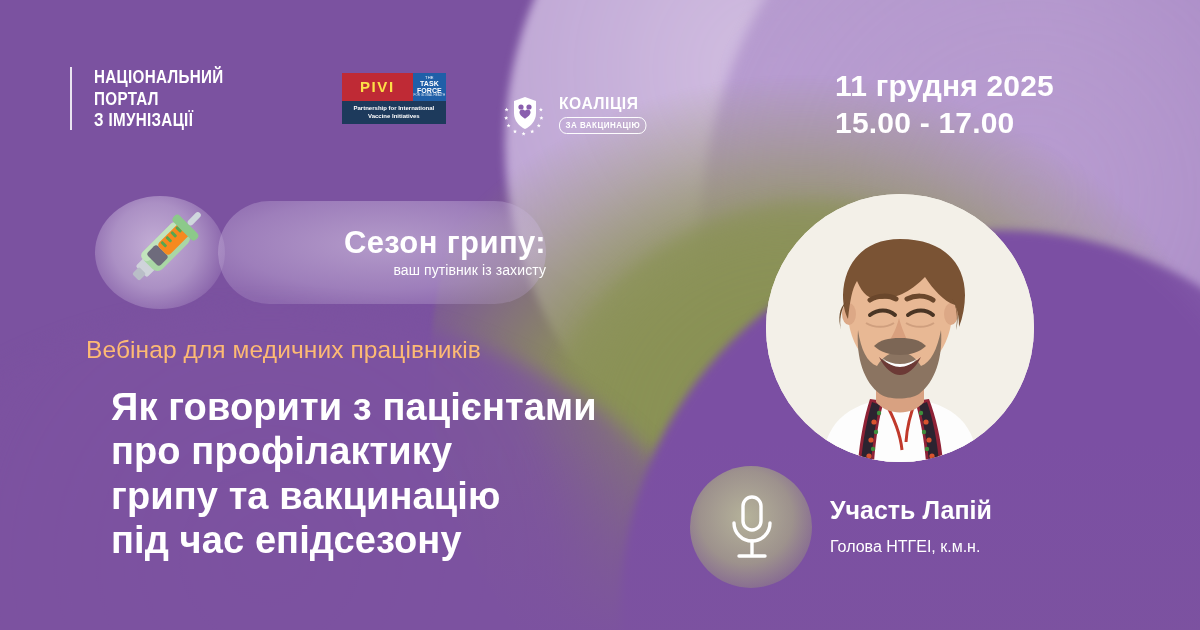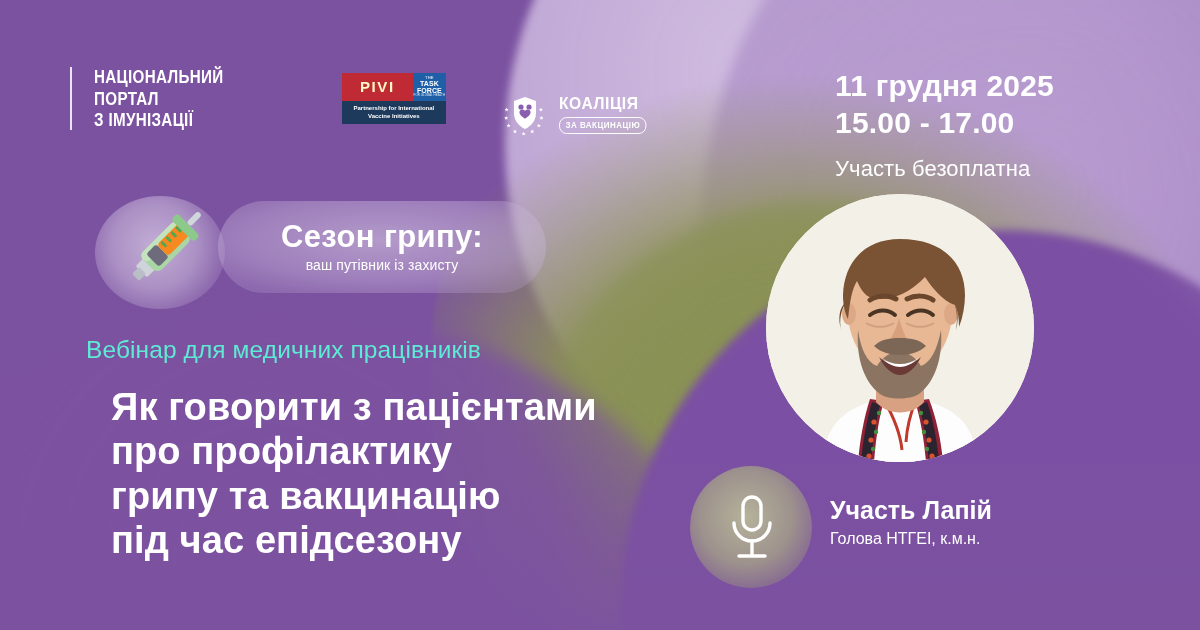--- a/index.html
+++ b/index.html
@@ -102,21 +102,21 @@
   .portal-lines { display:flex; flex-direction:column; justify-content:center; gap:2px; }
   .portal-lines span {
     color:#fff; font-weight:bold; font-size:19px; letter-spacing:0.4px;
     line-height:1.05; transform:scaleX(0.80); transform-origin:left center;
     white-space:nowrap;
   }
 
   .pivi-logo { margin-left:86px; width:104px; }
   .pivi-top { display:flex; height:28px; }
   .pivi-red {
-    flex:1; background:#bf2a35; color:#fef9c3; font-weight:bold; font-size:15px;
+    flex:1; background:#bf2a35; color:#fde047; font-weight:bold; font-size:15px;
     letter-spacing:1.6px; display:flex; align-items:center; justify-content:center;
   }
   .pivi-blue {
     width:33px; background:#1f5fa8; color:#fff; display:flex; flex-direction:column;
     align-items:center; justify-content:center; line-height:1;
   }
   .pivi-blue i { font-style:normal; font-size:4px; letter-spacing:0.2px; }
   .pivi-blue b { font-size:7px; letter-spacing:0.1px; }
   .pivi-blue u { text-decoration:none; font-size:3px; opacity:.85; }
   .pivi-bar {
@@ -150,40 +150,40 @@
   
   .pill-wrap { position:absolute; left:95px; top:196px; }
   .pill-circle {
     position:absolute; left:0; top:0; width:130px; height:113px; border-radius:50%;
     background:radial-gradient(circle at 46% 44%,
       rgba(215,199,228,0.78) 0%, rgba(203,185,220,0.6) 45%,
       rgba(190,168,210,0.25) 74%, rgba(190,168,210,0) 94%);
   }
   .syringe { position:absolute; left:10px; top:2px; }
   .pill {
-    position:absolute; left:123px; top:5px; width:328px; height:92px;
+    position:absolute; left:123px; top:5px; width:328px; height:103px;
     border-radius:52px;
     background:
       radial-gradient(ellipse 80% 80% at 50% 42%,
         rgba(226,214,236,0.55) 0%, rgba(206,188,224,0.42) 55%,
         rgba(190,168,212,0.28) 80%, rgba(190,168,212,0.2) 100%);
-    display:flex; flex-direction:column; align-items:center; justify-content:center;
+    display:flex; flex-direction:column; align-items:flex-end; justify-content:center;
   }
   .pill-title {
     color:#fff; font-weight:bold; font-size:31px; letter-spacing:0.4px;
     line-height:1.06; white-space:nowrap;
   }
   .pill-sub {
     color:#fff; font-size:14px; margin-top:3px; letter-spacing:0.1px; white-space:nowrap;
   }
 
   
   .eyebrow {
     position:absolute; left:86px; top:336px;
-    color:#5eead4; font-size:24.5px; letter-spacing:0.1px; white-space:nowrap;
+    color:#fdba74; font-size:24.5px; letter-spacing:0.1px; white-space:nowrap;
   }
   .headline { position:absolute; left:86px; top:385px; }
   .headline span {
     display:block; color:#fff; font-weight:bold; font-size:38px;
     line-height:1.165; letter-spacing:0.1px; white-space:nowrap;margin-left:25px;
   }
 
   
   .photo {
     position:absolute; left:766px; top:194px; width:268px; height:268px;
@@ -196,21 +196,21 @@
     position:absolute; left:690px; top:466px; width:122px; height:122px; border-radius:50%;
     background:radial-gradient(circle at 46% 42%,
       rgba(196,203,152,0.80) 0%, rgba(178,186,128,0.62) 48%,
       rgba(162,171,108,0.28) 76%, rgba(160,168,104,0) 95%);
   }
   .mic-icon { position:absolute; left:36px; top:28px; }
   .speaker-info { position:absolute; left:830px; top:493px; }
   .sp-role  { color:#fff; font-size:20px; line-height:1.25; white-space:nowrap; }
   .sp-name  { color:#fff; font-size:25px; font-weight:bold; line-height:1.28;
               margin-top:1px; white-space:nowrap; }
-  .sp-title { color:#fff; font-size:16px; line-height:1.3; margin-top:3px; white-space:nowrap; }
+  .sp-title { color:#fff; font-size:16px; line-height:1.3; margin-top:11px; white-space:nowrap; }
 </style>
 </head>
 <body>
 
 <div id="banner">
 
   <div class="bg-layer">
     <div class="blob-lav"></div>
     <div class="blob-right"></div>
     <div class="blob-green"></div>
@@ -274,21 +274,20 @@
       <div class="coal-text">
         <div class="coal-title">КОАЛІЦІЯ</div>
         <div class="coal-sub">ЗА ВАКЦИНАЦІЮ</div>
       </div>
     </div>
   </div>
 
   <div class="date-block">
     <div class="date-line">11 грудня 2025</div>
     <div class="date-line">15.00 - 17.00</div>
-    <div class="date-free">Участь безоплатна</div>
   </div>
 
   <div class="pill-wrap">
     <div class="pill-circle"></div>
     <div class="syringe">
       <svg width="112" height="108" viewBox="0 0 112 108" aria-hidden="true">
         <g transform="rotate(-45 56 54)">
           <rect x="28" y="46" width="12" height="16" rx="2" fill="#cfd3da"></rect>
           <rect x="20" y="49" width="10" height="10" rx="2" fill="#b9bec7"></rect>
           <rect x="38" y="41" width="50" height="26" rx="7" fill="#a9d6a5"></rect>

